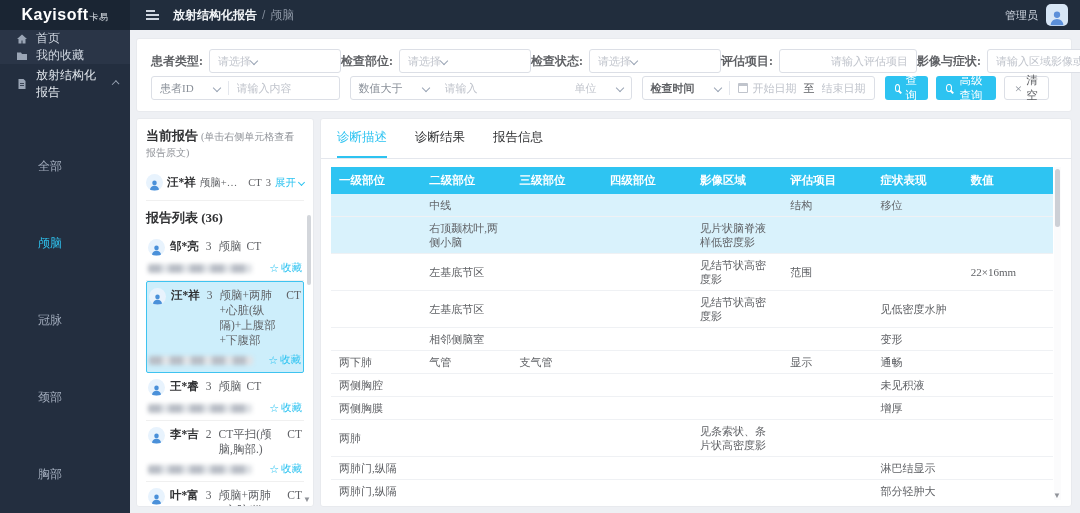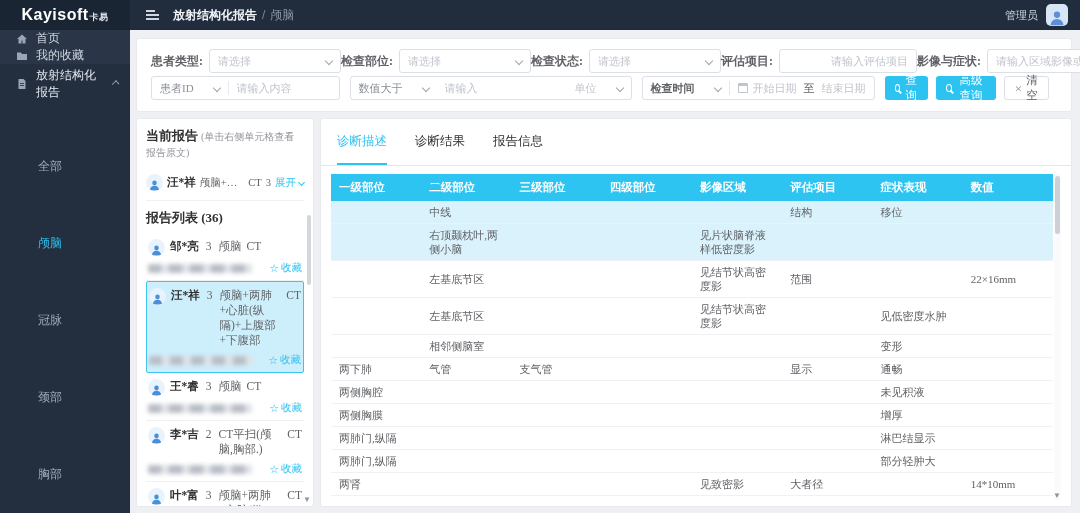--- a/index.html
+++ b/index.html
@@ -3,21 +3,21 @@
 <meta charset="utf-8">
 <style>
   * { margin:0; padding:0; box-sizing:border-box; }
   html,body { width:1080px; height:513px; overflow:hidden;
     font-family:"Liberation Sans","DejaVu Sans",sans-serif; font-size:12px; color:#606266; background:#eef0f4; }
 
   
   .topbar { height:30px; background:#212d3d; display:flex; align-items:center; color:#fff; }
   .logo { width:130px; height:30px; background:#1a2533; display:flex; align-items:center; justify-content:center;
           font-weight:bold; font-size:16px; letter-spacing:.5px; cursor:pointer; }
-  .logo .cn { font-size:9px; font-weight:bold; margin-left:1px; margin-top:4px; color:#dfe4ea; }
+  .logo .cn { font-size:9px; font-weight:normal; margin-left:1px; margin-top:4px; color:#dfe4ea; }
   .hamburger { margin:0 14px 0 16px; cursor:pointer; display:flex; flex-direction:column; gap:2px; }
   .hamburger span { display:block; width:13px; height:2px; background:#cfd6e0; }
   .hamburger span:first-child { width:9px; }
   .bc-root { font-weight:bold; font-size:12px; color:#f2f5f8; }
   .bc-sep { color:#7e8896; margin:0 5px; }
   .bc-cur { color:#8d97a5; font-size:12px; }
   .top-spacer { flex:1; }
   .user-name { font-size:11px; color:#cfd6e0; margin-right:8px; }
   .avatar-top { width:22px; height:22px; border-radius:5px; background:#d7e6f6; margin-right:12px;
                 display:flex; align-items:flex-end; justify-content:center; overflow:hidden; cursor:pointer; }
@@ -41,21 +41,21 @@
   .main { flex:1; padding:8px 8px 6px 6px; display:flex; flex-direction:column; overflow:hidden; }
   .card { background:#fff; border:1px solid #e8eaee; border-radius:3px;font-family:Liberation Serif, serif; }
 
   
   .filters { padding:7px 14px 8px; margin-bottom:6px; }
   .f-row { display:flex; align-items:center; margin:3px 0; }
   .f-row1 { justify-content:space-between; }
   .f-group { display:flex; align-items:center; }
   .f-label { font-weight:bold; color:#606266; font-size:12px; margin-right:6px; white-space:nowrap; }
   .box { border:1px solid #dcdfe6; border-radius:3px; height:24px; display:flex; align-items:center; padding:0 8px; background:#fff; cursor:pointer; }
-  .f-select { width:132px; justify-content:space-between; }
+  .f-select { width:132px; justify-content:flex-start; }
   .f-input { width:138px;justify-content:flex-end; }
   .f-input.wide { width:148px; }
   .ph { color:#c0c4cc; font-size:11px; white-space:nowrap; overflow:hidden; }
   .combo { border:1px solid #dcdfe6; border-radius:3px; height:24px; display:flex; align-items:center; margin-right:10px; background:#fff; }
   .combo-select { display:flex; align-items:center; gap:20px; padding:0 8px; height:100%; cursor:pointer; color:#8a9099; font-size:11px; white-space:nowrap; }
   .combo-select.dark { color:#606266; font-weight:bold; }
   .combo-input { display:flex; align-items:center; gap:5px; padding:0 8px; height:100%; cursor:text; }
   .sep { width:1px; height:14px; background:#e4e7ed; }
   .cal { display:inline-block; width:10px; height:10px; border:1px solid #c0c4cc; border-top:3px solid #c0c4cc; border-radius:1px; }
   .to { color:#606266; font-size:11px; margin:0 2px; }
@@ -95,21 +95,21 @@
   .redacted { width:104px; height:9px; border-radius:2px; filter:blur(2px);
               background:repeating-linear-gradient(90deg,#b9bec6 0 13px,#dfe2e6 13px 21px); }
   .fav { color:#2dc3f1; font-size:10.5px; display:flex; align-items:center; gap:2px; cursor:pointer; text-decoration:none; }
   .fav .star { font-size:11px; }
   .list-scroll { position:absolute; right:1px; top:96px; bottom:4px; width:6px; }
   .list-scroll .thumb { width:4px; height:70px; background:#d3d6db; border-radius:2px; margin:0 auto; }
   .list-arrow { position:absolute; right:2px; bottom:2px; font-size:8px; color:#909399; }
 
   
   .panel-right { flex:1; overflow:hidden; display:flex; flex-direction:column; }
-  .tabs { display:flex; gap:28px; padding:0 16px; border-bottom:1px solid #e4e7ed; height:47px; align-items:stretch; flex-shrink:0; }
+  .tabs { display:flex; gap:28px; padding:0 16px; border-bottom:1px solid #e4e7ed; height:40px; align-items:stretch; flex-shrink:0; }
   .tab { display:flex; align-items:center; font-size:12.5px; color:#303133; cursor:pointer; border-bottom:2px solid transparent; }
   .tab.active { color:#2dc3f1; border-bottom-color:#2dc3f1; }
   .table-wrap { margin:8px 10px 6px; flex:1; position:relative; overflow:hidden; }
   table { border-collapse:collapse; table-layout:fixed; width:calc(100% - 8px); }
   th { background:#2ec4f2; color:#fff; font-size:11.5px; font-weight:bold; text-align:left; padding:6px 8px; white-space:nowrap; }
   td { font-size:11px; color:#606266; padding:4px 8px; border-bottom:1px solid #eff1f4; line-height:14px; vertical-align:middle; cursor:pointer; }
   tr.hl td { background:#d9f2fc; }
   .vscroll { position:absolute; right:0; top:0; bottom:0; width:7px; background:#fbfbfc; }
   .vscroll .thumb { width:5px; height:58px; background:#cdd0d6; border-radius:3px; margin:2px auto 0; }
   .tbl-arrow { position:absolute; right:0; bottom:0; font-size:8px; color:#909399; }
@@ -501,20 +501,30 @@
                   <td>两侧胸膜</td>
                   <td></td>
                   <td></td>
                   <td></td>
                   <td></td>
                   <td></td>
                   <td>增厚</td>
                   <td></td>
                 </tr>
                 <tr>
+                  <td>两肺</td>
+                  <td></td>
+                  <td></td>
+                  <td></td>
+                  <td>见条索状、条片状高密度影</td>
+                  <td></td>
+                  <td></td>
+                  <td></td>
+                </tr>
+                <tr>
                   <td>两肺门,纵隔</td>
                   <td></td>
                   <td></td>
                   <td></td>
                   <td></td>
                   <td></td>
                   <td>淋巴结显示</td>
                   <td></td>
                 </tr>
                 <tr>

